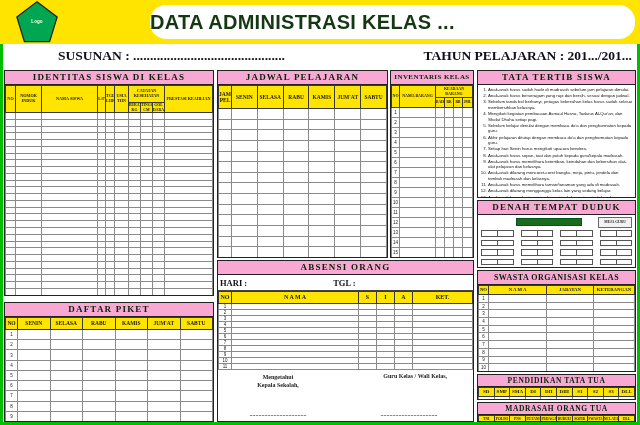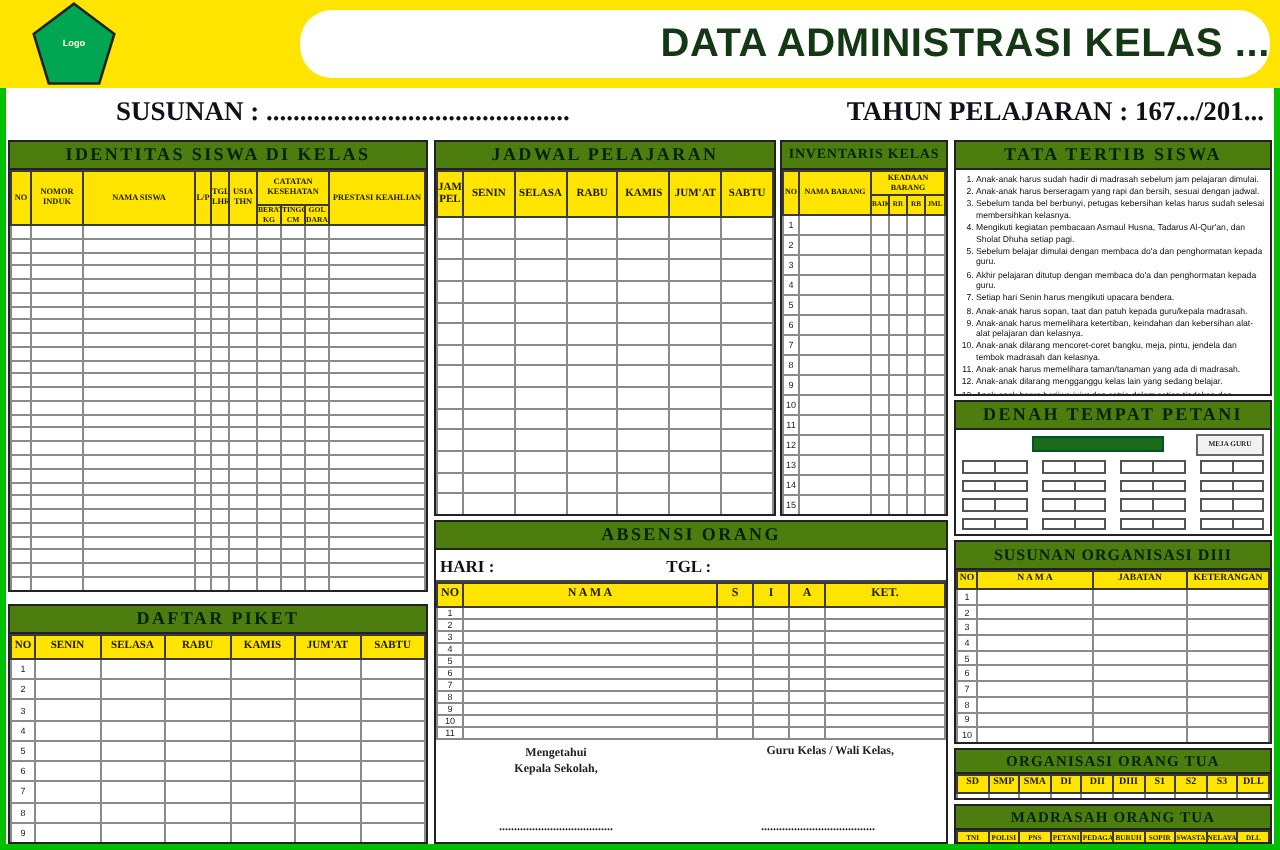--- a/index.html
+++ b/index.html
@@ -1,36 +1,36 @@
 <!DOCTYPE html>
 <html><head>
 <meta charset="utf-8">
 <style>
   html,body{margin:0;padding:0;}
   body{width:640px;height:425px;background:#fff;font-family:"Liberation Sans",sans-serif;}
   .poster{position:relative;width:640px;height:425px;background:#fff;overflow:hidden;}
   
   .topband{position:absolute;top:0;left:0;right:0;height:44px;background:#FFE400;border-bottom:1px solid #caa900;}
   .logo{position:absolute;left:14px;top:1px;width:46px;height:42px;}
-  .pill{position:absolute;left:150px;right:5px;top:5px;height:34px;background:#fff;border-radius:16px;display:flex;align-items:center;justify-content:flex-end;}
+  .pill{position:absolute;left:150px;right:5px;top:5px;height:34px;background:#fff;border-radius:16px;display:flex;align-items:center;justify-content:flex-start;}
   .pill span{font-weight:bold;font-size:20px;letter-spacing:.3px;color:#143814;font-family:"Liberation Sans",sans-serif;}
   svg text{font:bold 11px "Liberation Sans",sans-serif;fill:#fffde0;}
   
   .subheader{position:absolute;top:44px;left:0;right:0;height:24px;display:flex;justify-content:space-between;align-items:center;font-family:"Liberation Serif",serif;font-weight:bold;font-size:13.5px;color:#10101c;background:#fff;}
   .subheader .mad{margin-left:58px;} .subheader .thn{margin-right:8px;}
   
   .frame{position:absolute;left:0;right:0;top:44px;bottom:0;border:3px solid #00BE00;border-top:none;pointer-events:none;z-index:50;}
   
   .content{position:absolute;top:68px;left:0;right:0;bottom:0;}
   .col{position:absolute;top:0;bottom:3px;}
   .col-left{left:4px;width:210px;}
   .col-mid{left:217px;width:257px;}
   .col-right{left:477px;width:159px;}
   .section{position:absolute;border:1px solid #222;background:#fff;overflow:hidden;box-sizing:border-box;}
-  .gbar{background:#4d7c0f;border-bottom:1px solid #222;color:#052405;font-family:"Liberation Serif",serif;font-weight:bold;text-align:center;font-size:9px;height:13px;line-height:13px;letter-spacing:1.2px;}
+  .gbar{background:#f9a8d4;border-bottom:1px solid #222;color:#052405;font-family:"Liberation Serif",serif;font-weight:bold;text-align:center;font-size:9px;height:13px;line-height:13px;letter-spacing:1.2px;}
   table{width:100%;border-collapse:collapse;table-layout:fixed;}
   th{background:#FFE400;color:#1a1a00;font-weight:bold;font-family:"Liberation Serif",serif;border:1px solid #3a3a3a;font-size:5px;line-height:1.1;white-space:normal;padding:0;text-align:center;overflow:hidden;}
   td{border:1px solid #8a8a8a;font-size:4.5px;color:#222;text-align:center;padding:0;overflow:hidden;}
   
   .identitas{left:0;top:2px;width:100%;height:226px;}
   .identitas table{height:calc(100% - 13px);}
   .identitas thead tr:first-child th{height:16px;font-size:4.2px;}
   .identitas thead tr:last-child th{height:9px;font-size:3.8px;}
   .piket{left:0;top:234px;width:100%;bottom:0;}
   .piket table{height:calc(100% - 13px);}
@@ -86,21 +86,21 @@
       <polygon points="50,2 98,38 80,97 20,97 2,38" fill="#00A651" stroke="#222" stroke-width="3"></polygon>
       <text x="50" y="52" text-anchor="middle">Logo</text>
     </svg>
     <div class="pill">
       <span>DATA ADMINISTRASI KELAS ...</span>
     </div>
   </div>
 
   <div class="subheader">
     <span class="mad">SUSUNAN : .............................................</span>
-    <span class="thn">TAHUN PELAJARAN : 167.../201...</span>
+    <span class="thn">TAHUN PELAJARAN : 201.../201...</span>
   </div>
 
   <div class="content">
 
     <div class="col col-left">
       <div class="section identitas">
         <div class="gbar">IDENTITAS SISWA DI KELAS</div>
         <table>
           <colgroup>
               <col style="width:10px">
@@ -1016,21 +1016,21 @@
             <li>Anak-anak harus sopan, taat dan patuh kepada guru/kepala madrasah.</li>
             <li>Anak-anak harus memelihara ketertiban, keindahan dan kebersihan alat-alat pelajaran dan kelasnya.</li>
             <li>Anak-anak dilarang mencoret-coret bangku, meja, pintu, jendela dan tembok madrasah dan kelasnya.</li>
             <li>Anak-anak harus memelihara taman/tanaman yang ada di madrasah.</li>
             <li>Anak-anak dilarang mengganggu kelas lain yang sedang belajar.</li>
             <li>Anak-anak harus berjiwa jujur dan satria dalam setiap tindakan dan perbuatan.</li>
           </ol>
       </div>
 
       <div class="section denah">
-        <div class="gbar">DENAH TEMPAT PETANI</div>
+        <div class="gbar">DENAH TEMPAT DUDUK</div>
         <div class="denah-body">
           <div class="board"></div>
           <div class="meja">MEJA GURU</div>
           <div class="desks">
             <div class="desk-col">
               <div class="desk">
                   <i></i>
                 </div>
             <div class="desk">
                   <i></i>
@@ -1082,21 +1082,21 @@
                 </div>
                 <div class="desk">
                   <i></i>
                 </div>
               </div>
           </div>
         </div>
       </div>
 
       <div class="section organisasi">
-        <div class="gbar" style="font-size:8px;letter-spacing:.5px;">SUSUNAN ORGANISASI DIII</div>
+        <div class="gbar" style="font-size:8px;letter-spacing:.5px;">SWASTA ORGANISASI KELAS</div>
         <table>
           <colgroup>
               <col style="width:10px">
               <col style="width:58px">
               <col style="width:47px">
               <col>
             </colgroup>
           <thead>
               <tr>
                 <th>NO</th>
@@ -1164,21 +1164,21 @@
                 <td>10</td>
                 <td></td>
                 <td></td>
                 <td></td>
               </tr>
             </tbody>
         </table>
       </div>
 
       <div class="section pendidikan">
-        <div class="gbar">ORGANISASI ORANG TUA</div>
+        <div class="gbar">PENDIDIKAN TATA TUA</div>
         <table>
           <thead>
               <tr>
                 <th>SD</th>
                 <th>SMP</th>
                 <th>SMA</th>
                 <th>DI</th>
                 <th>DII</th>
                 <th>DIII</th>
                 <th>S1</th>

